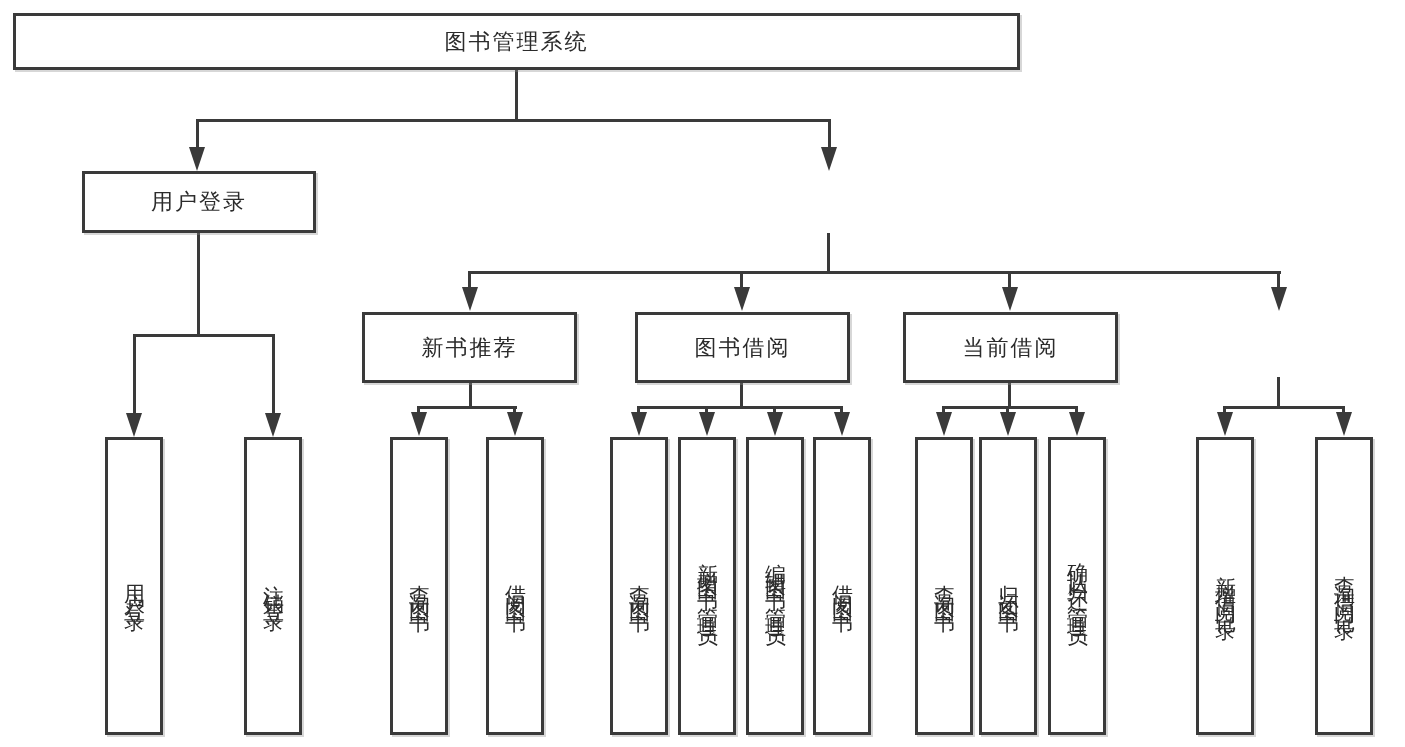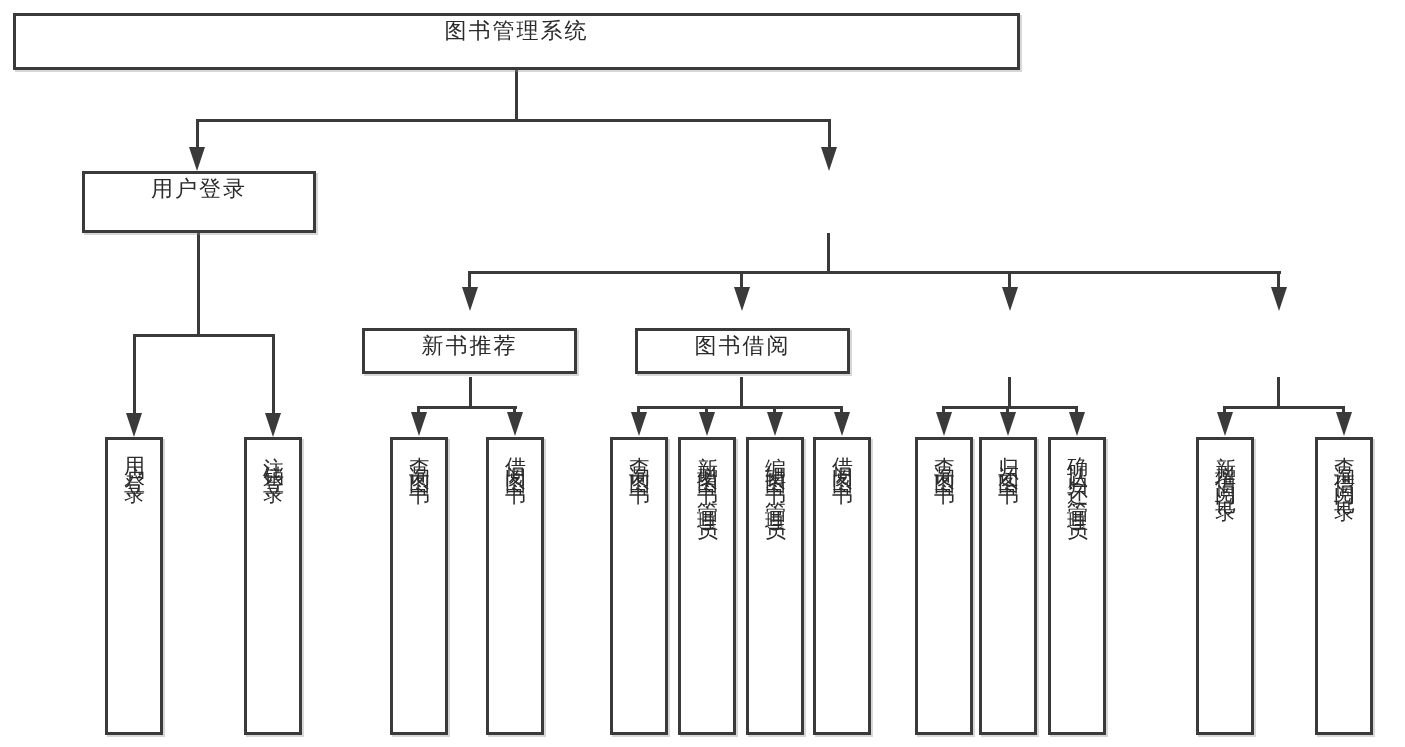--- a/index.html
+++ b/index.html
@@ -12,29 +12,29 @@
     overflow: hidden;
     font-family: "DejaVu Sans", "Liberation Sans", sans-serif;
     color: var(--txt);
   }
   .box {
     position: absolute;
     box-sizing: border-box;
     background: #ffffff;
     border: 3px solid var(--line);
     display: flex;
-    align-items: flex-start;
+    align-items: center;
     justify-content: center;
     box-shadow: 2px 2px 0 rgba(140,140,140,0.35);
     z-index: 2;
   }
   .h-label { font-size: 22px; letter-spacing: 2px; white-space: nowrap; }
   .root-box  { left: 13px;  top: 13px;  width: 1007px; height: 57px; }
   .l2 { top: 171px; height: 62px; width: 234px; }
-  .l3 { top: 312px; height: 46px; width: 215px; margin-top: 16px; }
+  .l3 { top: 312px; height: 71px; width: 215px; }
   .v-box { top: 437px; height: 298px; width: 58px; }
   .v-box span {
     writing-mode: vertical-rl;
     font-size: 21px;
     letter-spacing: 9px;
     line-height: 1;
     white-space: nowrap;
   }
   .cl-v, .cl-h { position: absolute; background: var(--line); z-index: 1; }
   .cl-v { width: 3px; }
@@ -68,20 +68,23 @@
 
   <div class="box l2" style="left:82px">
     <span class="h-label">用户登录</span>
   </div>
 
   <div class="box l3" style="left:362px">
     <span class="h-label">新书推荐</span>
   </div>
   <div class="box l3" style="left:635px">
     <span class="h-label">图书借阅</span>
+  </div>
+  <div class="box l3" style="left:903px">
+    <span class="h-label">当前借阅</span>
   </div>
 
   <div class="box v-box" style="left:105px">
     <span>用户登录</span>
   </div>
   <div class="box v-box" style="left:244px">
     <span>注销登录</span>
   </div>
 
   <div class="box v-box" style="left:390px">

